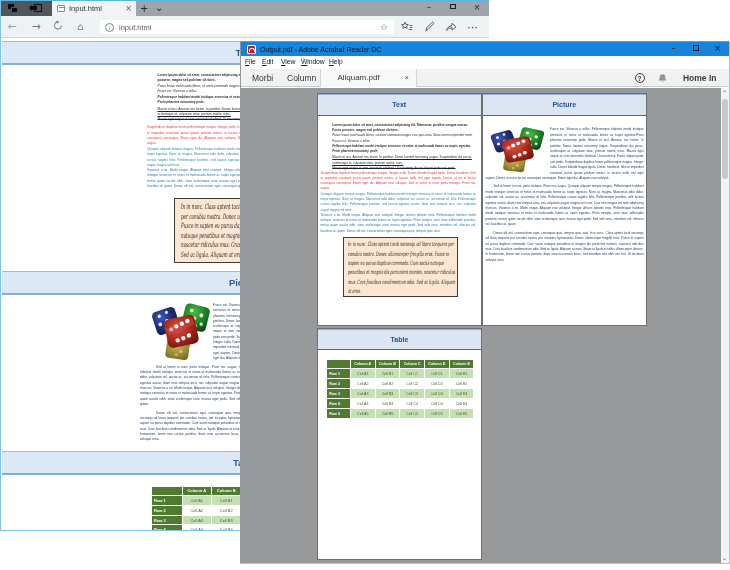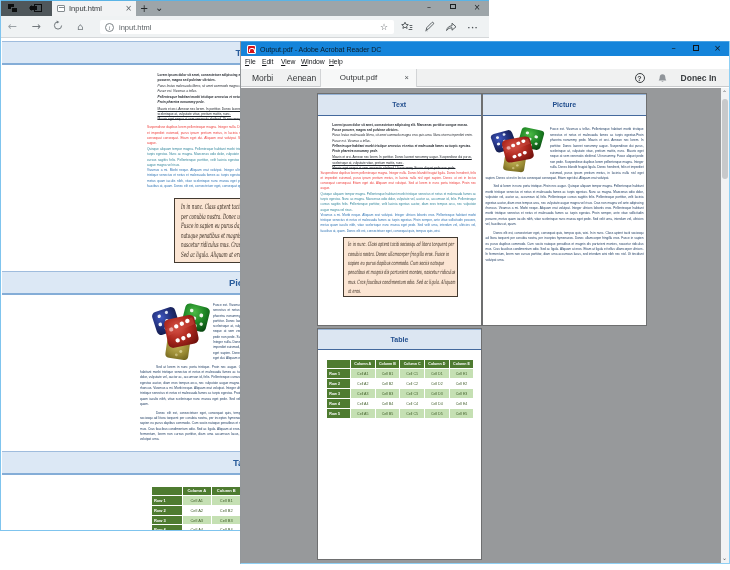--- a/index.html
+++ b/index.html
@@ -368,33 +368,33 @@
     </div>
     <div class="acro-menubar">
       <span class="acro-menu m-file"><u>F</u>ile</span>
       <span class="acro-menu m-edit"><u>E</u>dit</span>
       <span class="acro-menu m-view"><u>V</u>iew</span>
       <span class="acro-menu m-window"><u>W</u>indow</span>
       <span class="acro-menu m-help"><u>H</u>elp</span>
     </div>
     <div class="acro-tabbar">
       <span class="acro-tab t-home">Morbi</span>
-      <span class="acro-tab t-tools">Aenean</span>
+      <span class="acro-tab t-tools">Column</span>
       <div class="acro-doctab">
-        <span class="lbl">Output.pdf</span>
+        <span class="lbl">Aliquam.pdf</span>
         <span class="x">×</span>
       </div>
       <span class="acro-help">?</span>
       <span class="acro-bell">
         <svg width="11" height="11" viewBox="0 0 11 11">
             <path d="M5.5 1.2 Q8.2 1.2 8.3 4.2 Q8.35 6.5 9.3 7.6 L1.7 7.6 Q2.65 6.5 2.7 4.2 Q2.8 1.2 5.5 1.2 Z" fill="#90959a"></path>
             <path d="M4.3 8.3 Q5.5 9.8 6.7 8.3 Z" fill="#90959a"></path>
           </svg>
       </span>
-      <span class="acro-signin">Donec In</span>
+      <span class="acro-signin">Home In</span>
     </div>
 
     <div class="acro-doc">
 
       <div class="page page1">
         <div class="p-band">
           <div class="h">Text</div>
         </div>
         <div class="p1-groupA">
           <p class="pb">Lorem ipsum dolor sit amet, consectetuer adipiscing elit. Maecenas porttitor congue massa. Fusce posuere, magna sed pulvinar ultricies.</p>

